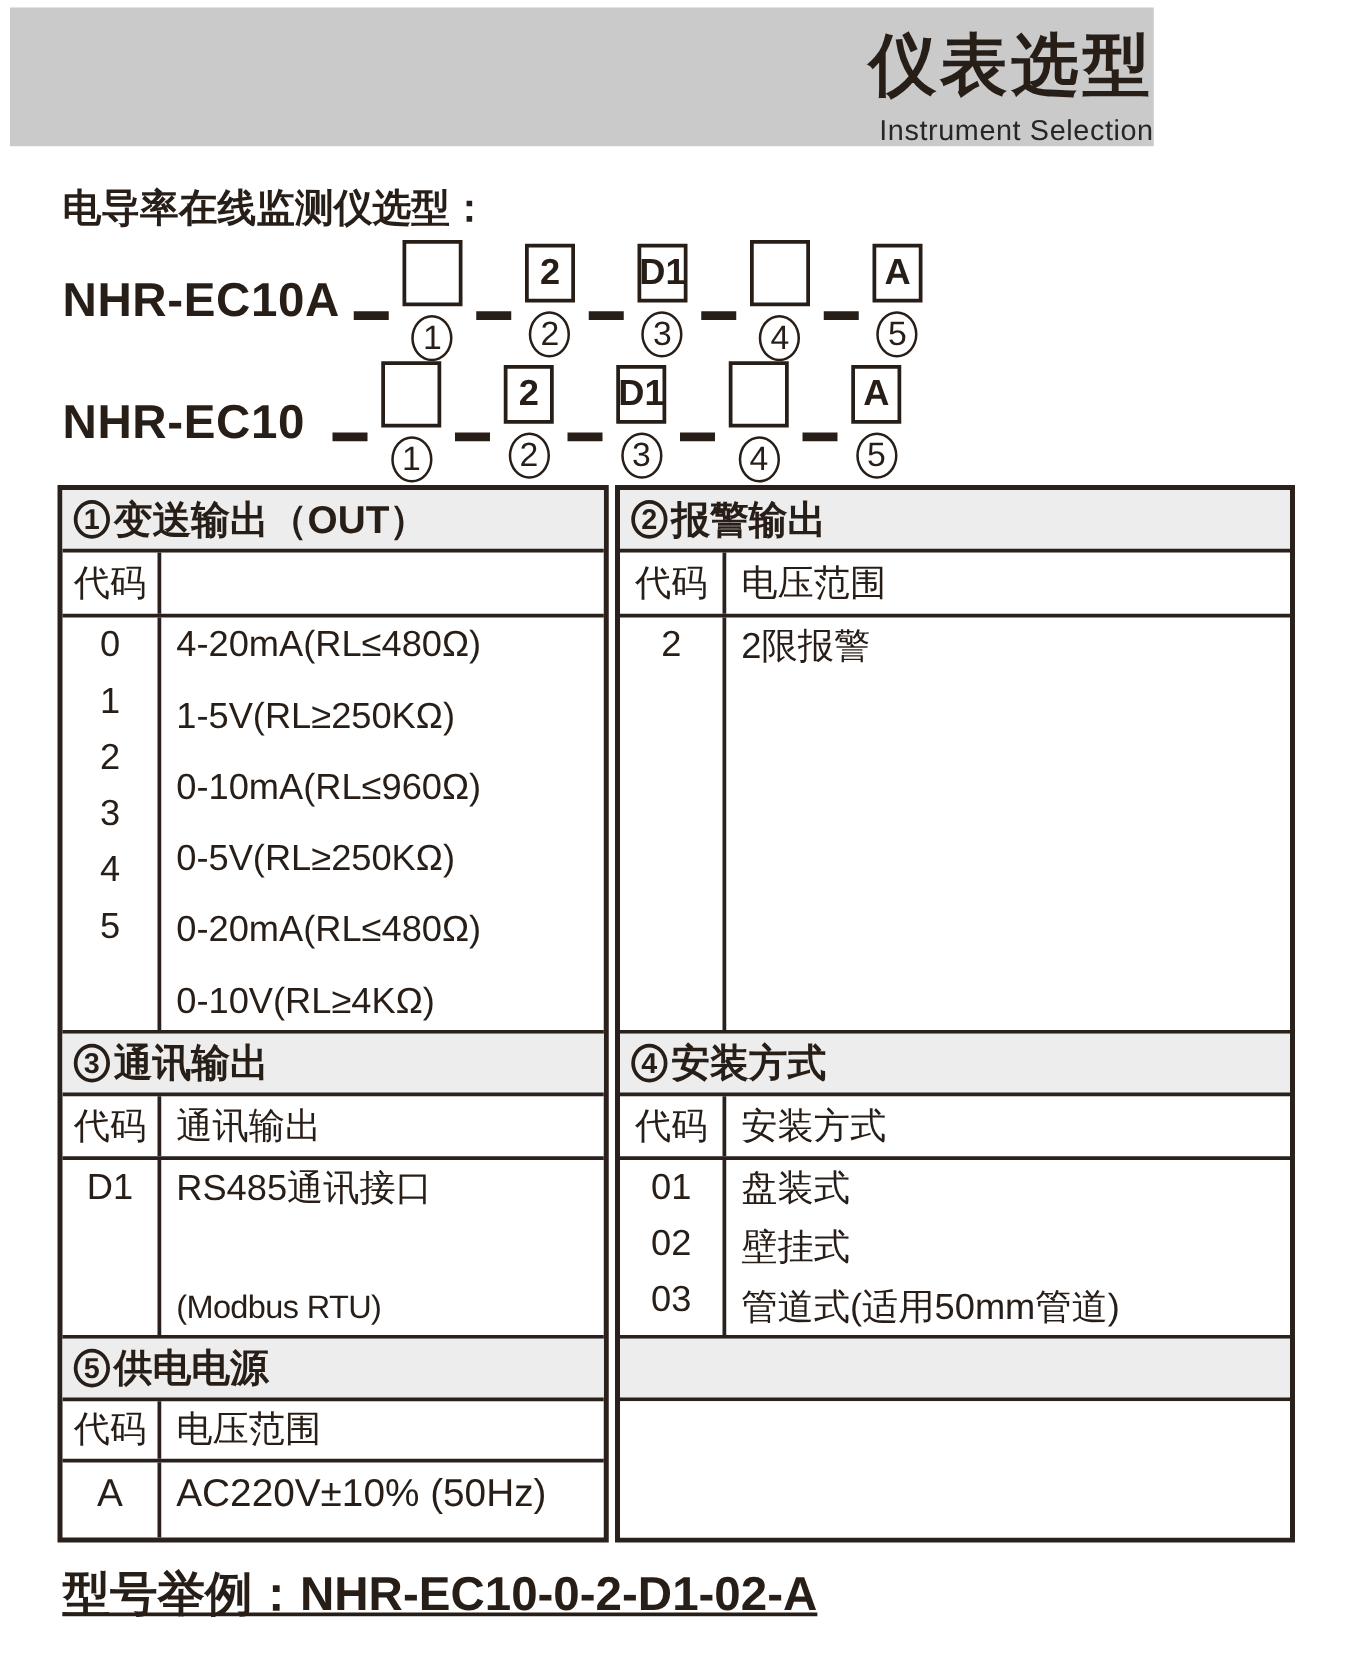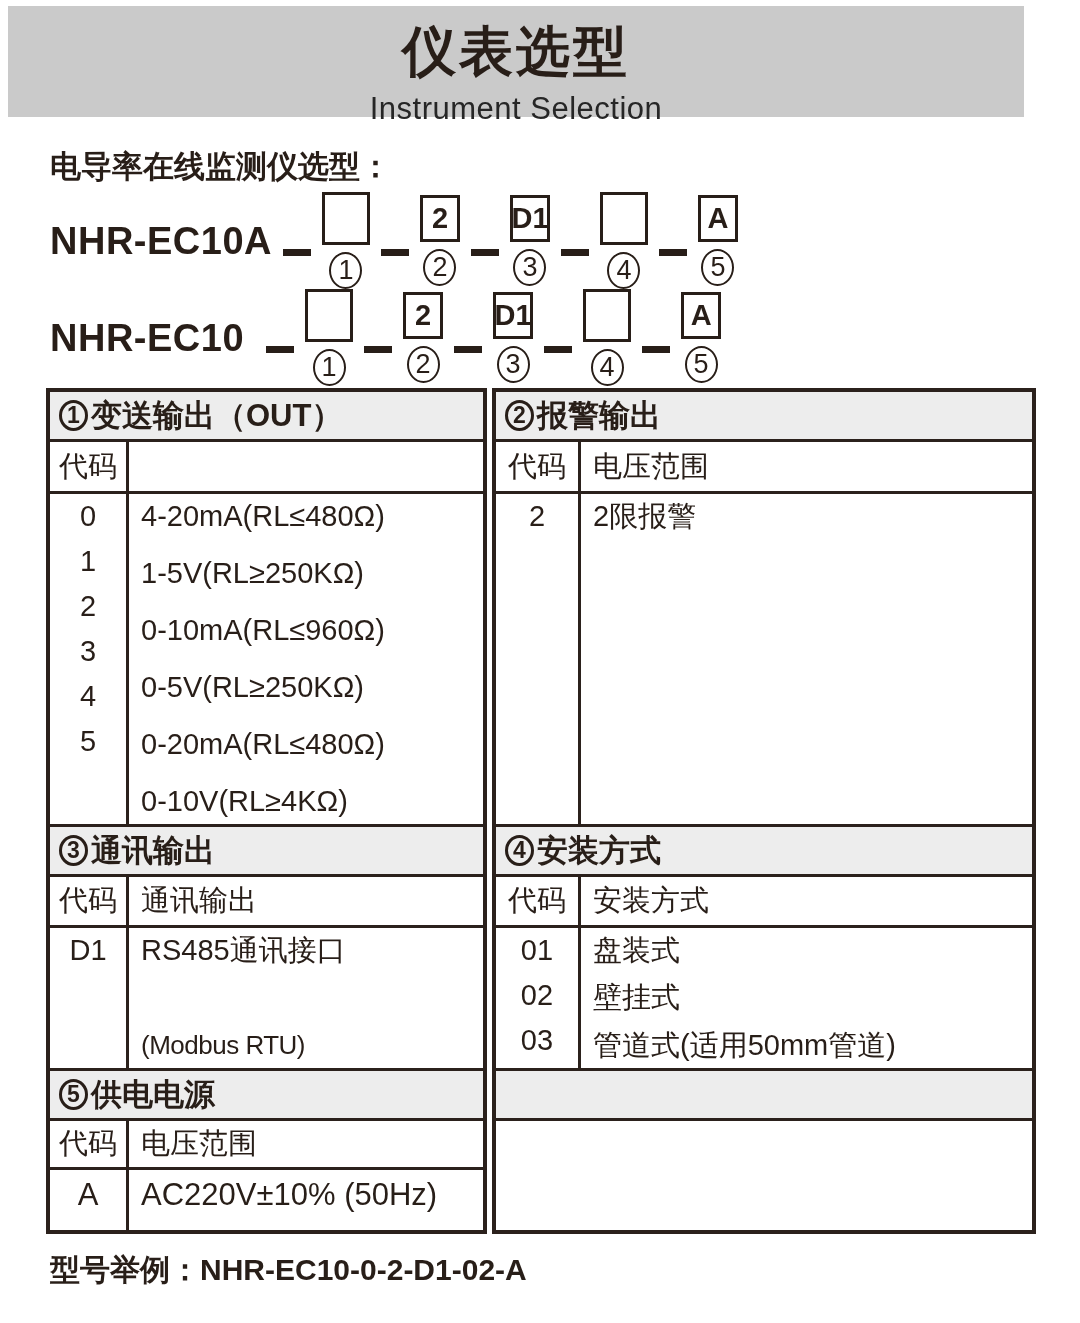--- a/index.html
+++ b/index.html
@@ -1,24 +1,24 @@
 <!DOCTYPE html>
 <html><head>
 <meta charset="utf-8">
 <style>
   * { margin:0; padding:0; box-sizing:border-box; }
   html,body { width:1080px; height:1323px; background:#ffffff; overflow:hidden;
     font-family:"Liberation Sans","DejaVu Sans",sans-serif; color:#281e18; }
   .page { position:relative; width:1080px; height:1323px; }
 
   
-  .band { position:absolute; left:8px; top:6px; width:1016px; height:111px;
-    background:#cacaca; text-align:center; }
+  .band { position:absolute; left:8px; top:6px; width:915px; height:111px;
+    background:#cacaca; text-align:right; }
   .band-title { font-size:54px; font-weight:700; letter-spacing:3px; margin-top:10px; }
-  .band-sub { font-size:31px; font-weight:400; color:#262626; margin-top:2px; letter-spacing:0.5px; }
+  .band-sub { font-size:23px; font-weight:400; color:#262626; margin-top:2px; letter-spacing:0.5px; }
 
   
   .intro { position:absolute; left:50px; top:146px; font-size:31px; font-weight:700; }
 
   
   .model-area { position:absolute; left:50px; top:192px; }
   .mline { display:flex; align-items:center; height:97px; }
   .mname { font-size:38px; font-weight:700; line-height:52px; white-space:pre; letter-spacing:0.5px; }
   .dash { width:28px; height:7px; background:#281e18; margin:23px 11px 0 11px; flex:none; }
   .seg { display:flex; flex-direction:column; align-items:center; flex:none; }
@@ -57,21 +57,21 @@
   .db-labels { flex:1; display:flex; flex-direction:column;justify-content:space-between; }
   .ln { height:45px; flex:none; display:flex; align-items:center; font-size:29px; }
   .db-codes .ln { justify-content:center; }
   .db-labels .ln { padding-left:12px; }
   .ln.sub { font-size:26px; letter-spacing:-0.5px; }
   .ln.wide { font-size:31px; height:50px; }
 
   .empty-block { background:#fff; }
 
   
-  .example { position:absolute; left:50px; top:1250px; font-size:30px; font-weight:700; }
+  .example { position:absolute; left:50px; top:1250px; font-size:38px; font-weight:700;text-decoration:underline; }
 </style>
 </head>
 <body>
 
 <div class="page">
 
   <div class="band">
     <div class="band-title">仪表选型</div>
     <div class="band-sub">Instrument Selection</div>
   </div>

